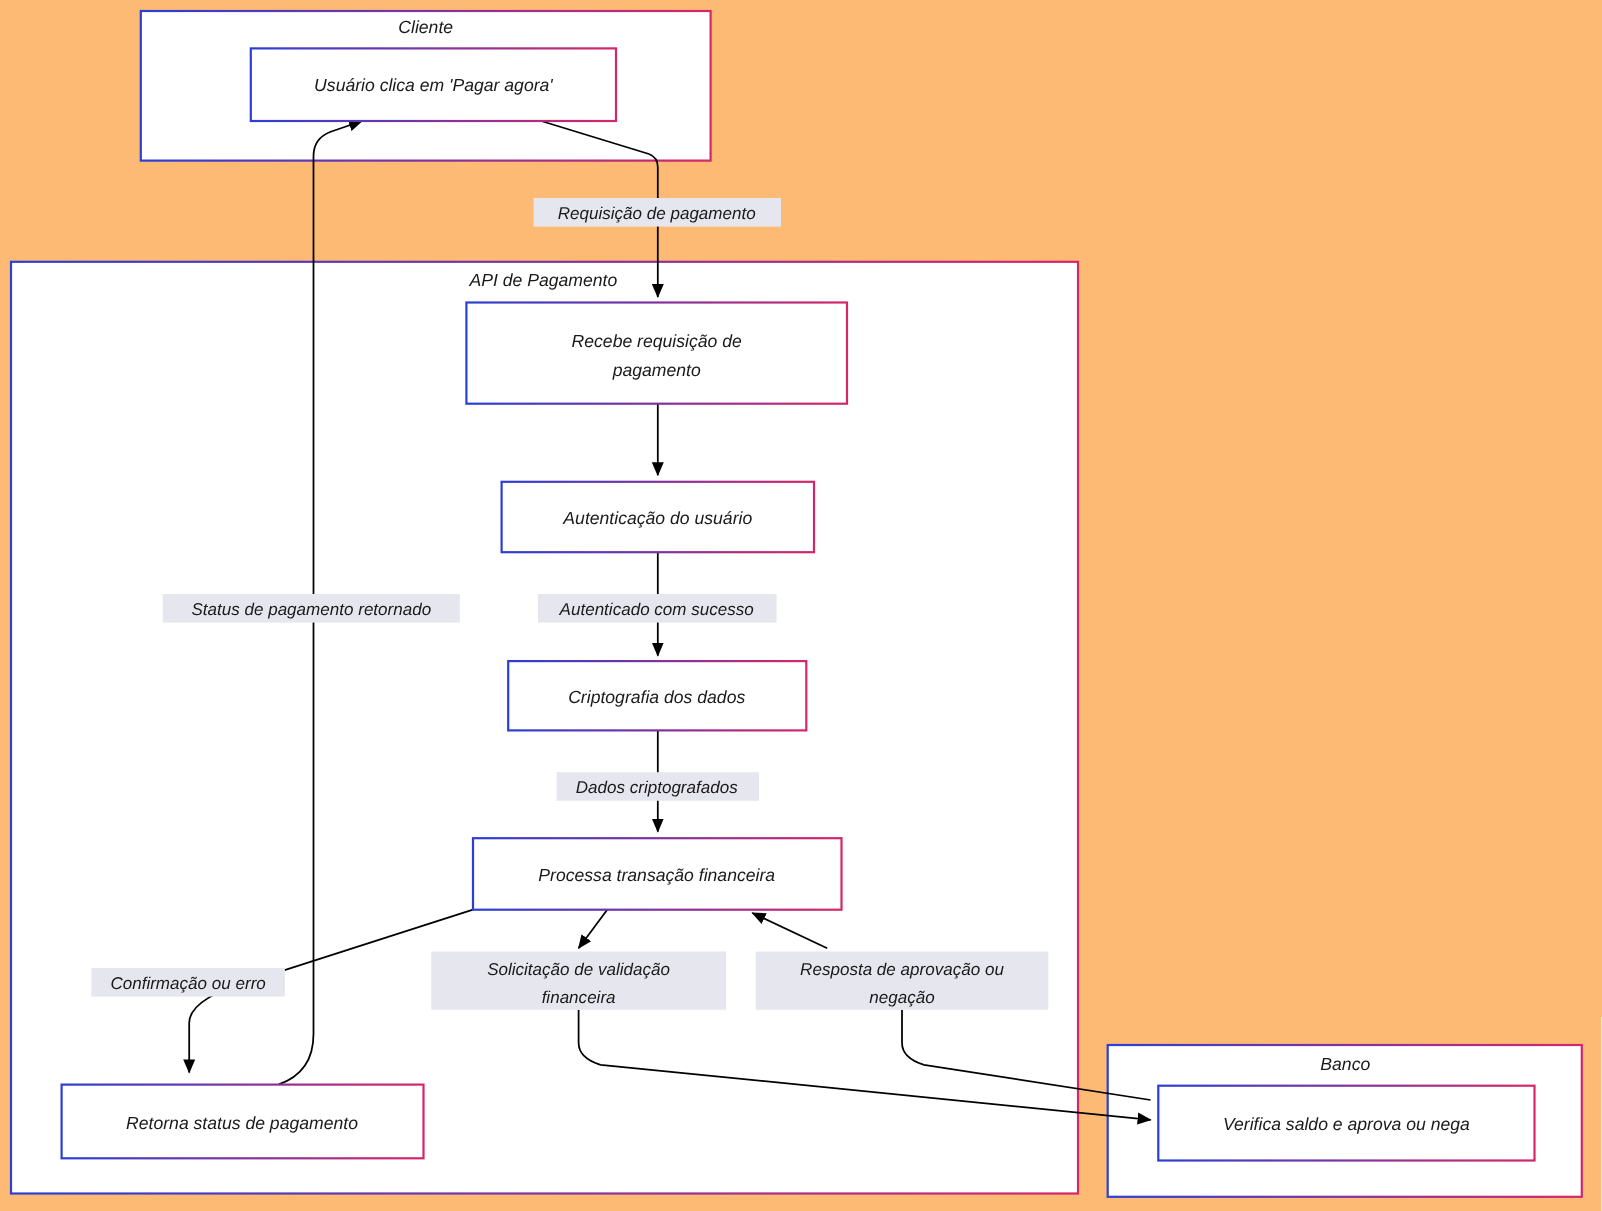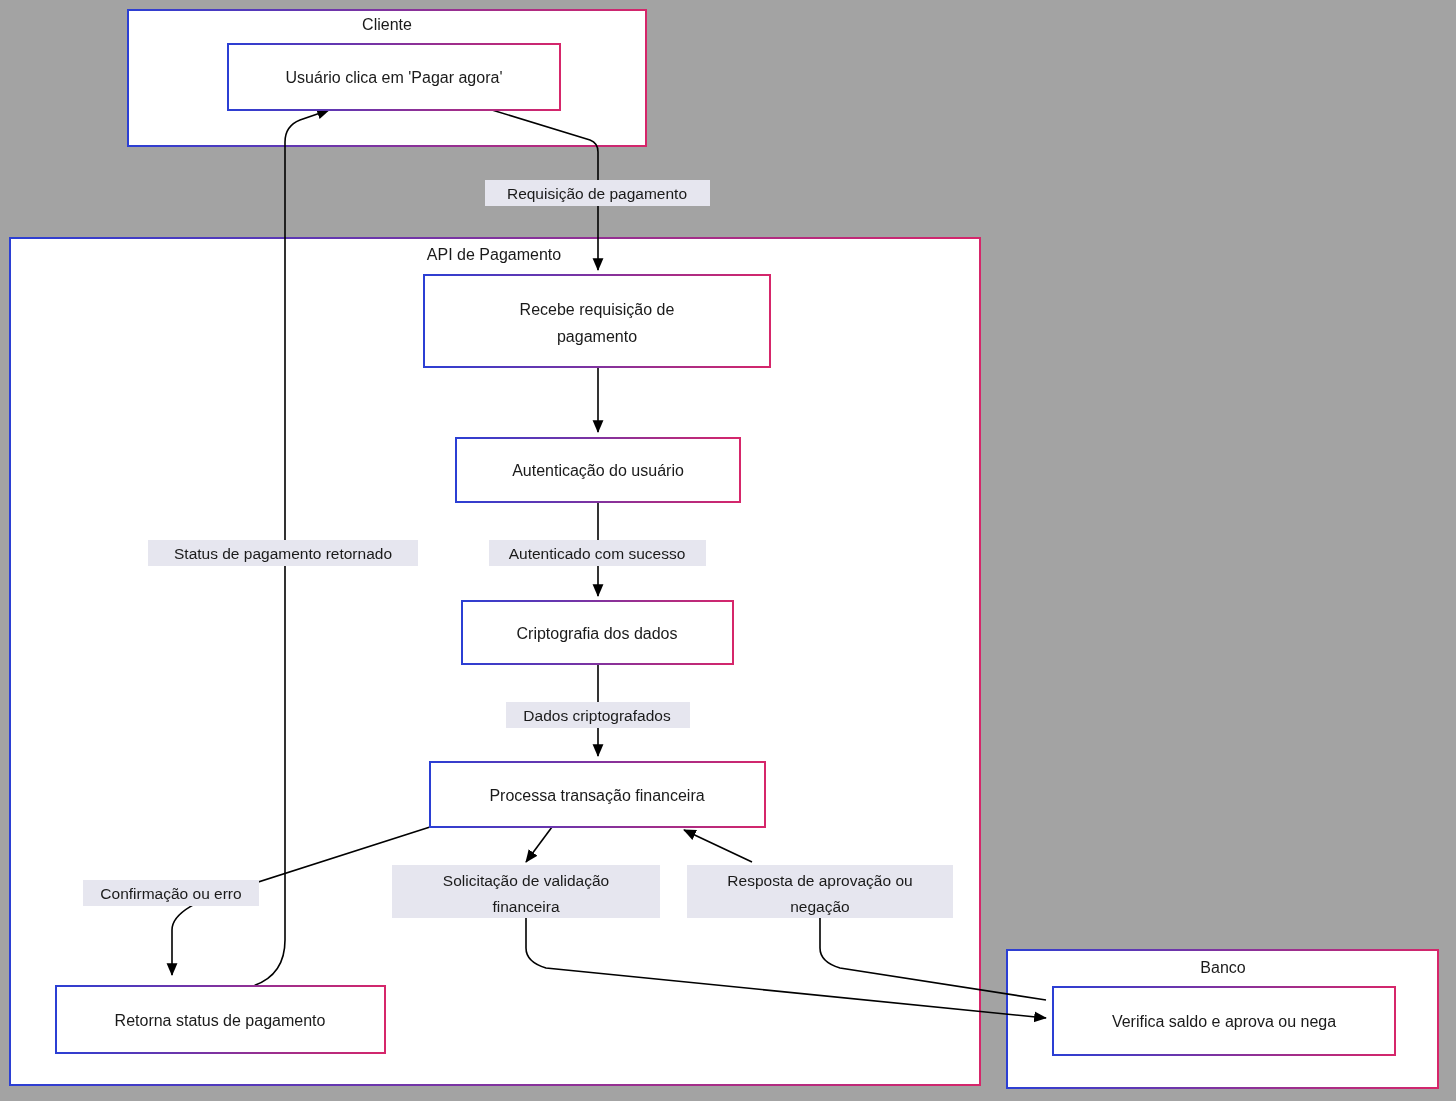--- a/index.html
+++ b/index.html
@@ -1,18 +1,18 @@
 <!DOCTYPE html>
 <html><head>
 <meta charset="utf-8">
 <style>
   html,body{margin:0;padding:0;background:#ffffff;}
   body{width:1456px;height:1101px;overflow:hidden;
        font-family:"Liberation Sans","DejaVu Sans",sans-serif;}
-  #stage{position:relative;width:1456px;height:1101px;background:#a3a3a3;}
+  #stage{position:relative;width:1456px;height:1101px;background:#fdba74;font-style:italic;}
   svg#canvas{position:absolute;left:0;top:0;width:1456px;height:1101px;}
   .node-text{font-family:"Liberation Sans","DejaVu Sans",sans-serif;
              font-size:16px;fill:#1a1a1a;text-anchor:middle;}
   .pool-title{font-family:"Liberation Sans","DejaVu Sans",sans-serif;
               font-size:16px;fill:#1a1a1a;text-anchor:middle;}
   .edge-text{font-family:"Liberation Sans","DejaVu Sans",sans-serif;
              font-size:15.5px;fill:#1a1a1a;text-anchor:middle;}
   .box-fill{fill:#ffffff;}
   .edge-line{fill:none;stroke:#000000;stroke-width:1.6;}
   .lbl-bg{fill:#e6e6ef;}

